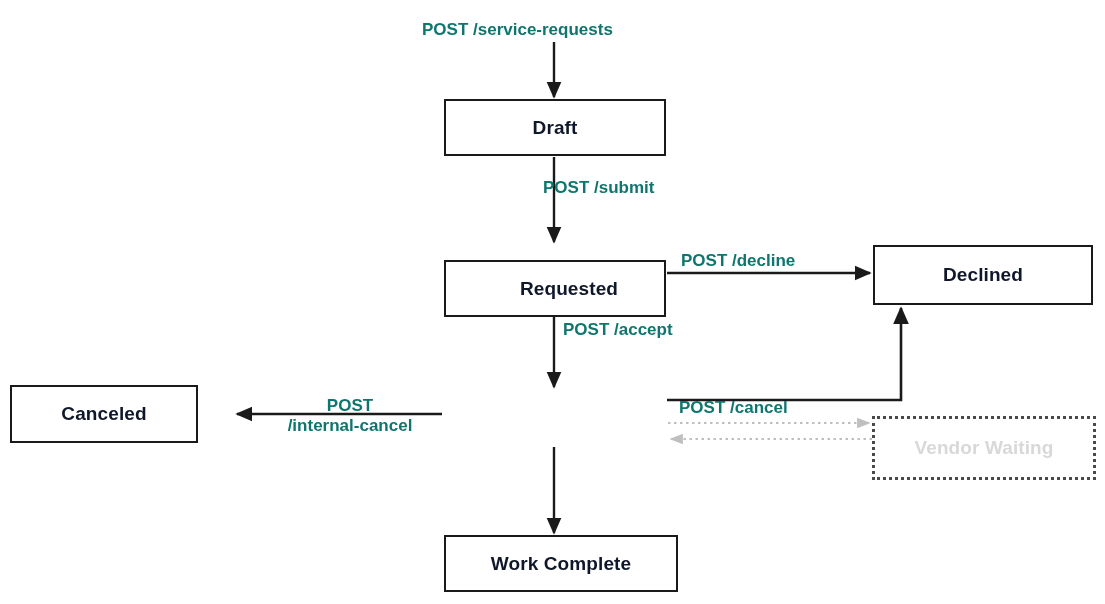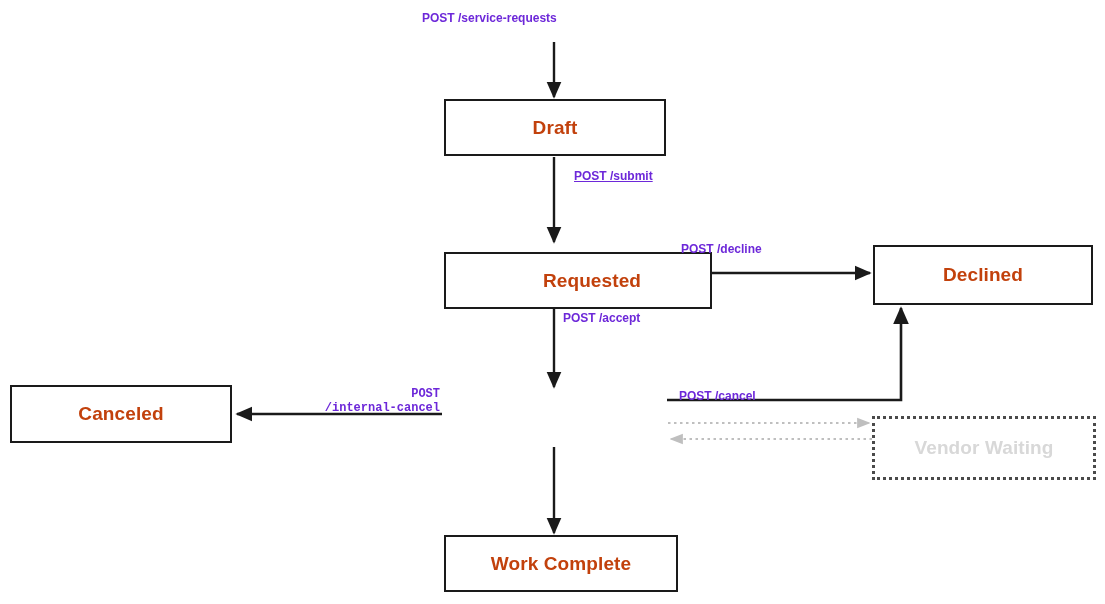--- a/index.html
+++ b/index.html
@@ -25,46 +25,46 @@
   .state-box {
     position: absolute;
     box-sizing: border-box;
     background: #ffffff;
     border: 2px solid #1a1a1a;
     display: flex;
     align-items: center;
     justify-content: center;
   }
   .state-box .state-label {
-    color: #c2410c;
+    color: #0f172a;
     font-weight: bold;
     font-size: 19px;
     letter-spacing: 0.1px;
     white-space: nowrap;
   }
   .state-box.ghost {
     border: 3px dotted #4a4a4a;
     background: transparent;
   }
   .state-box.ghost .state-label {
     color: #d8d8d8;
     font-weight: bold;
     font-size: 19px;
   }
   .edge-label {
     position: absolute;
-    color: #6d28d9;
+    color: #0f766e;
     font-weight: bold;
-    font-size: 12px;
+    font-size: 17px;
     white-space: nowrap;
     line-height: 1.15;
+    margin-top: 8px;
   }
   .edge-label.two-line {
-    text-align: right;
-    font-family: Liberation Mono, monospace;
+    text-align: center;
   }
 </style>
 </head>
 <body>
 
 <div id="diagram-root">
 
   <svg id="edge-layer" viewBox="0 0 1105 604" width="1105" height="604" xmlns="http://www.w3.org/2000/svg">
     <defs>
       <marker id="arrow-dark" viewBox="0 0 10 10" refX="9" refY="5" markerWidth="7" markerHeight="7" orient="auto-start-reverse">
@@ -91,44 +91,44 @@
 
     <path d="M 668 423 L 869 423" stroke="#bfbfbf" stroke-width="2.2" stroke-dasharray="2.5 3.5" fill="none" marker-end="url(#arrow-gray)"></path>
 
     <path d="M 872 439 L 671 439" stroke="#bfbfbf" stroke-width="2.2" stroke-dasharray="2.5 3.5" fill="none" marker-end="url(#arrow-gray)"></path>
   </svg>
 
   <div class="state-box" style="left:444px; top:99px; width:222px; height:57px;">
     <span class="state-label">Draft</span>
   </div>
 
-  <div class="state-box" style="left:444px; top:252px; width:268px; height:57px;padding-left:28px;">
+  <div class="state-box" style="left:444px; top:260px; width:222px; height:57px;padding-left:28px;">
     <span class="state-label">Requested</span>
   </div>
 
   <div class="state-box" style="left:873px; top:245px; width:220px; height:60px;">
     <span class="state-label">Declined</span>
   </div>
 
 
-  <div class="state-box" style="left:10px; top:385px; width:222px; height:58px;">
+  <div class="state-box" style="left:10px; top:385px; width:188px; height:58px;">
     <span class="state-label">Canceled</span>
   </div>
 
   <div class="state-box" style="left:444px; top:535px; width:234px; height:57px;">
     <span class="state-label">Work Complete</span>
   </div>
 
   <div class="state-box ghost" style="left:872px; top:416px; width:224px; height:64px;">
     <span class="state-label">Vendor Waiting</span>
   </div>
 
   <div class="edge-label" style="left:422px; top:12px;">POST /service-requests</div>
 
-  <div class="edge-label" style="left:574px; top:170px;text-decoration:underline;">POST /submit</div>
+  <div class="edge-label" style="left:543px; top:170px;">POST /submit</div>
 
   <div class="edge-label" style="left:681px; top:243px;">POST /decline</div>
 
   <div class="edge-label" style="left:563px; top:312px;">POST /accept</div>
 
   <div class="edge-label" style="left:679px; top:390px;">POST /cancel</div>
 
   <div class="edge-label two-line" style="left:260px; top:388px; width:180px;">
     <div>POST</div>
     <div>/internal-cancel</div>

